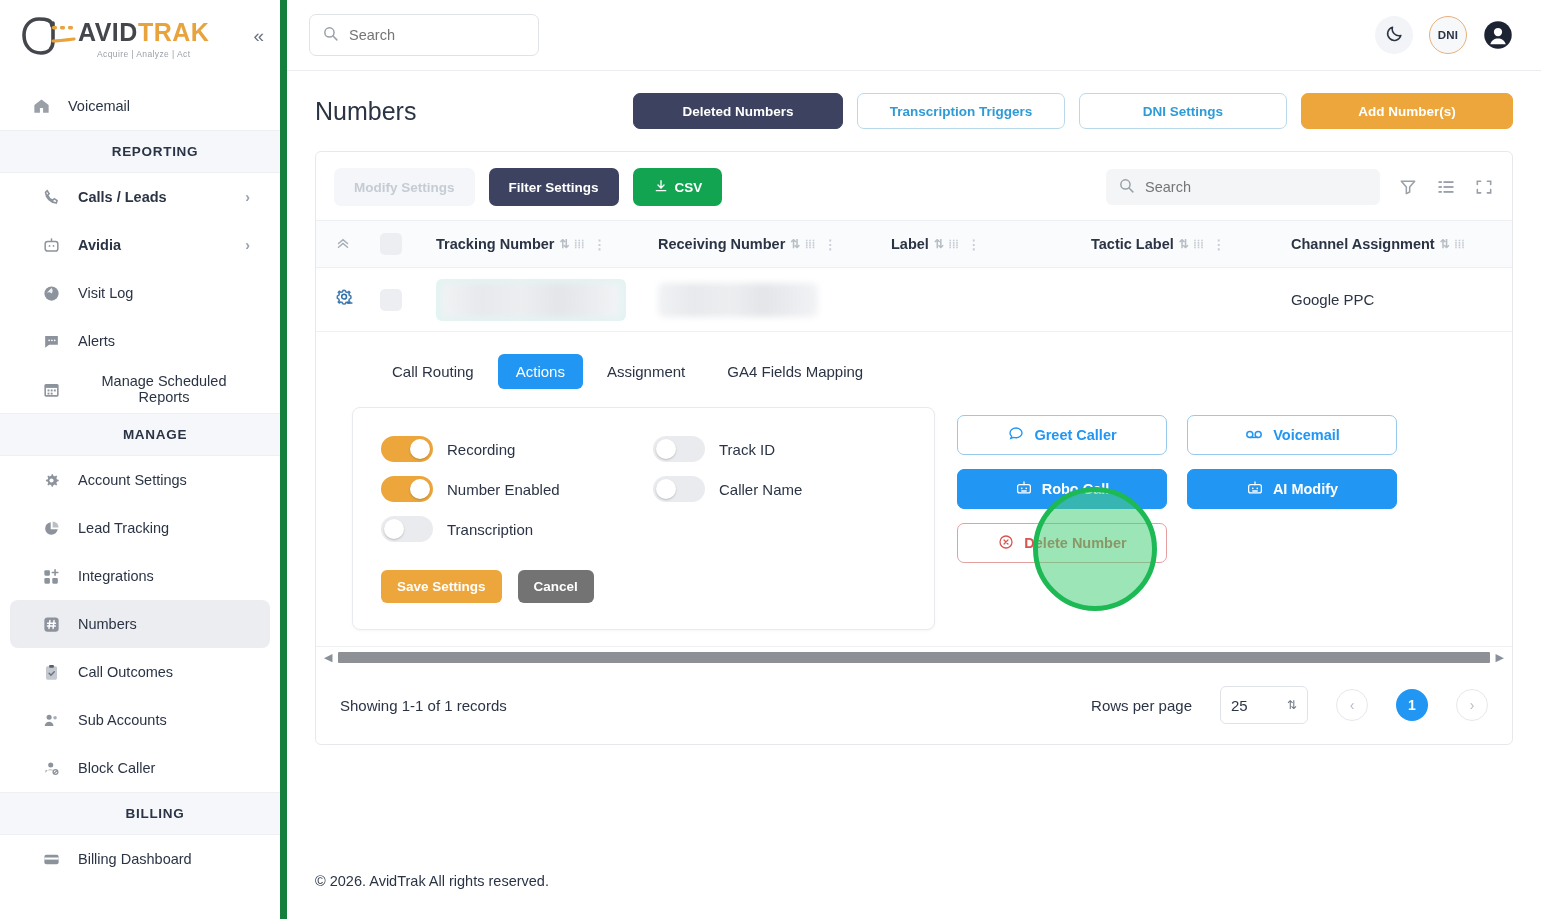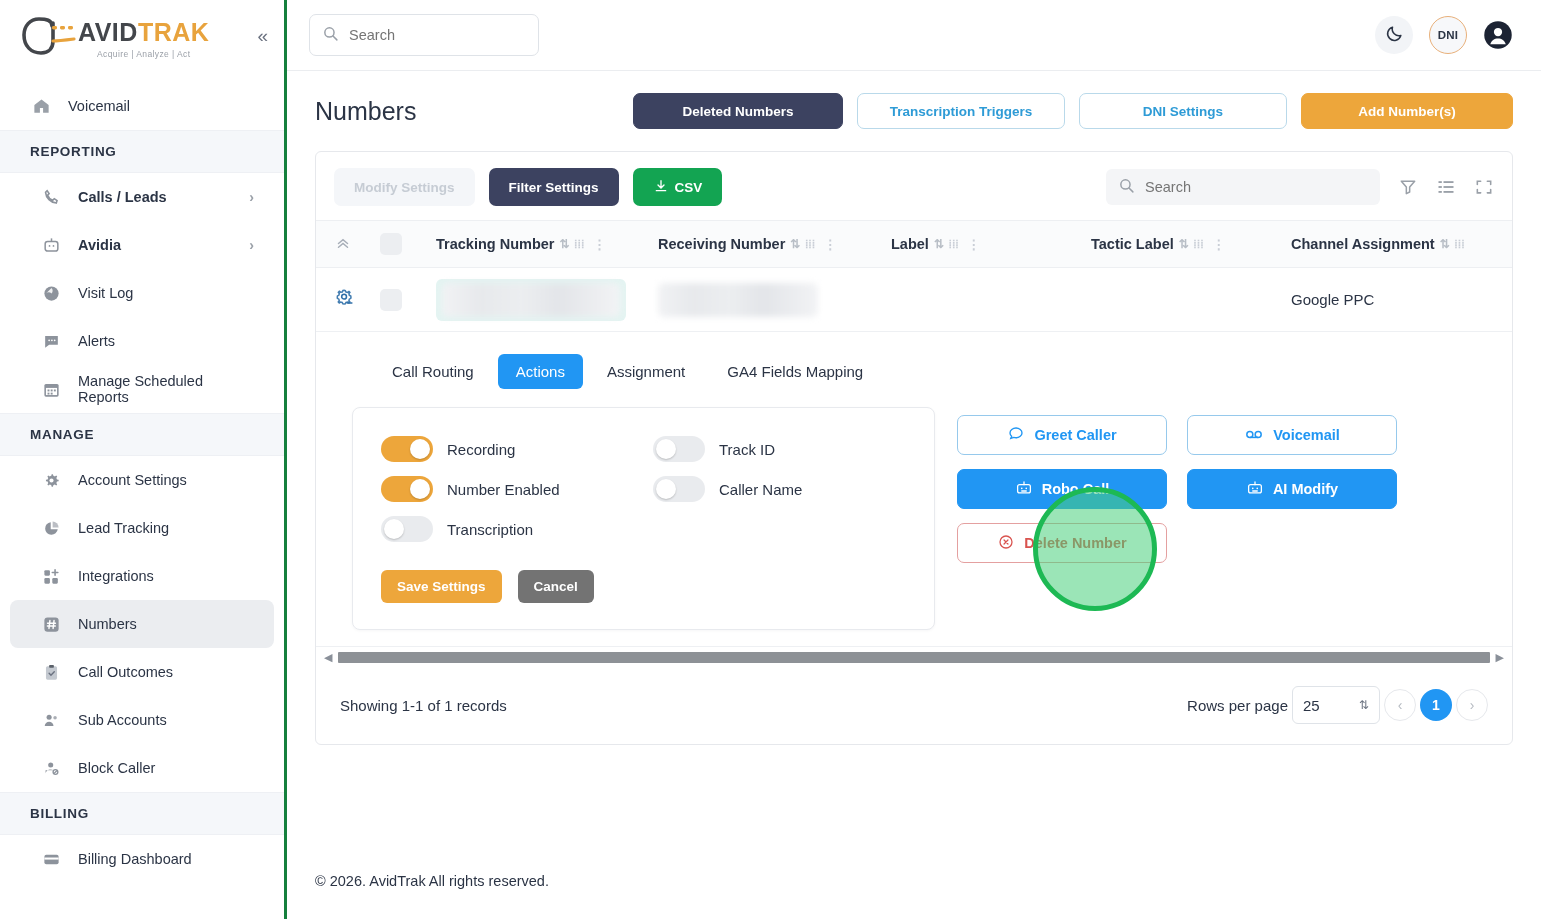--- a/index.html
+++ b/index.html
@@ -8,24 +8,25 @@
     font-family: "Liberation Sans", sans-serif;
     background: #ffffff;
     overflow: hidden;
   }
   body { display: flex; }
 
   
   .sidebar {
     width: 287px; height: 919px;
     background: #ffffff;
-    border-right: 3px solid #15803d;
+    border-right: 7px solid #15803d;
     flex: 0 0 287px;
     position: relative;
     overflow: hidden;
+    text-align: center;
   }
   .logo-row {
     height: 78px;
     display: flex; align-items: center;
     padding: 0 14px 0 22px;
     position: relative;
   }
   .logo-mark { width: 60px; height: 44px; flex: 0 0 60px; }
   .logo-text-wrap { margin-left: -4px; display: flex; flex-direction: column; align-items: center; }
   .logo-word { font-size: 25px; font-weight: 700; letter-spacing: .5px; line-height: 1; }
@@ -272,21 +273,21 @@
   }
   .hs-arrow { color: #8a9099; font-size: 11px; }
   .hs-track { flex: 1; height: 11px; background: #8d9196; border-radius: 1px; }
 
   
   .tfoot {
     display: flex; align-items: center;
     padding: 18px 24px 20px 12px;
   }
   .showing { font-size: 15px; color: #2b3445; padding-left: 12px; }
-  .foot-right { margin-left: auto; display: flex; align-items: center; gap: 4px; justify-content: flex-end; }
+  .foot-right { margin-left: auto; display: flex; align-items: center; gap: 28px; justify-content: flex-end; }
   .rpp-label { font-size: 15px; color: #2b3445; }
   .rpp-select {
     width: 88px; height: 38px; border: 1px solid #dfe3e8; border-radius: 6px;
     display: flex; align-items: center; padding: 0 10px;
     font-size: 15px; color: #2b3445; cursor: pointer;
   }
   .rpp-select .caret { margin-left: auto; color: #6b7280; font-size: 12px; }
   .pg {
     width: 32px; height: 32px; border-radius: 50%;
     display: flex; align-items: center; justify-content: center;

